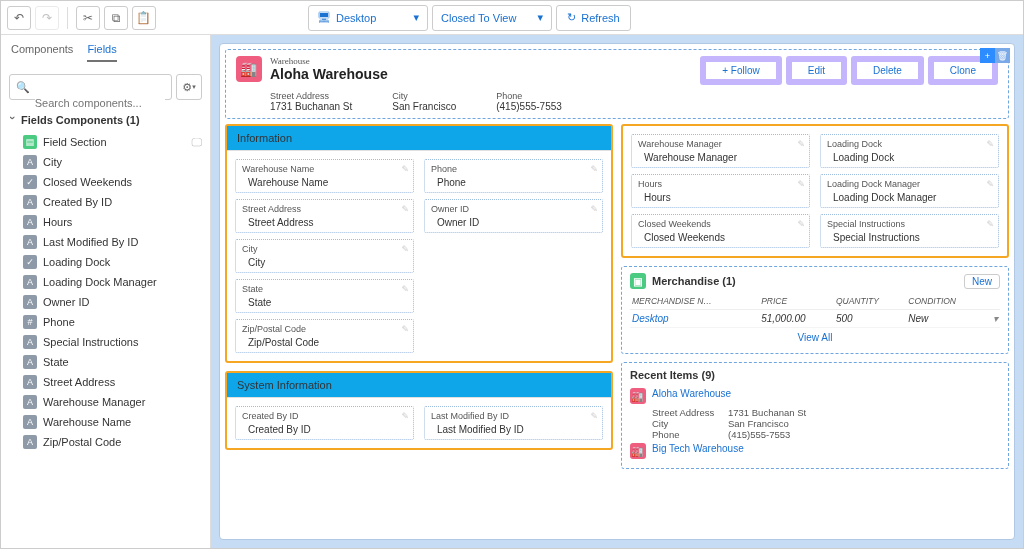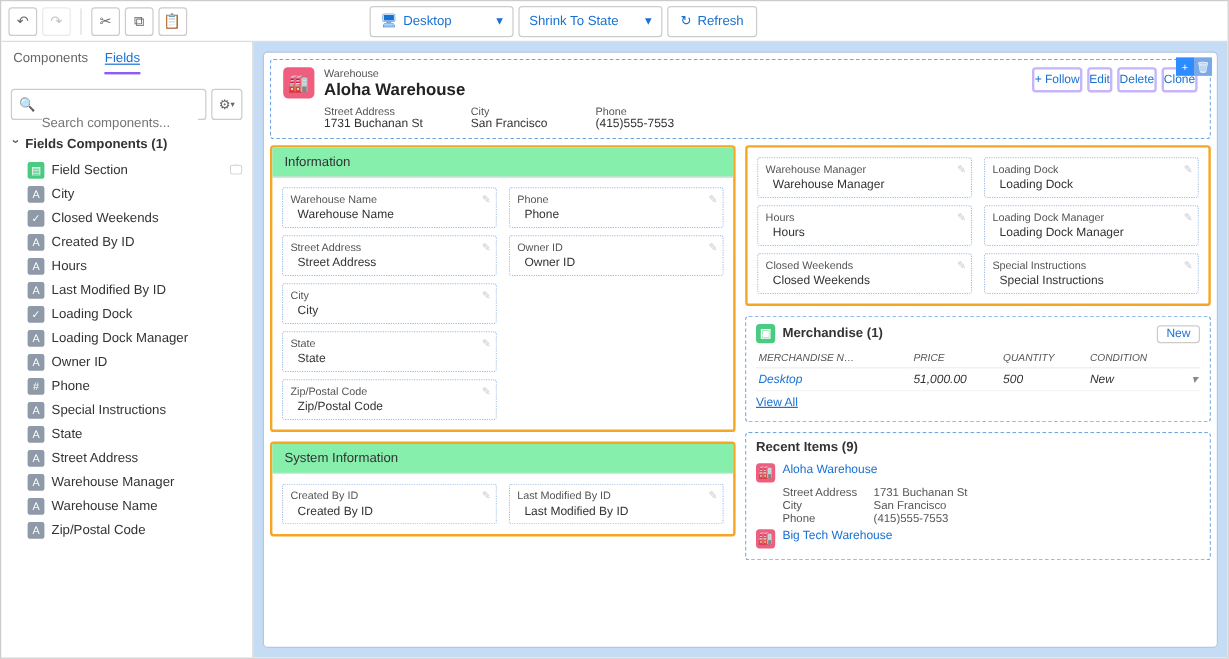--- a/index.html
+++ b/index.html
@@ -8,68 +8,68 @@
   .tb-btn { width: 24px; height: 24px; border: 1px solid #ccc; border-radius: 3px; background: #fff; display: flex; align-items: center; justify-content: center; color: #666; cursor: pointer; font-size: 12px; }
   .tb-sep { width: 1px; height: 22px; background: #ddd; margin: 0 4px; }
   .tb-select { height: 26px; border: 1px solid #ccc; border-radius: 3px; background: #fff; display: flex; align-items: center; padding: 0 8px; gap: 6px; color: #1971d2; cursor: pointer; min-width: 120px; justify-content: space-between; }
   .tb-select .caret { color: #1971d2; }
   .tb-refresh { height: 26px; border: 1px solid #ccc; border-radius: 3px; background: #fff; display: flex; align-items: center; padding: 0 10px; gap: 5px; color: #1971d2; cursor: pointer; }
   .tb-gap { flex: 0 0 144px; }
   .layout { display: flex; height: calc(100% - 34px); }
   .left { width: 210px; border-right: 1px solid #ddd; padding: 6px 8px; overflow: hidden; }
   .tabs { display: flex; gap: 14px; padding: 2px 0 6px 2px; position: relative; }
   .tab { color: #666; padding-bottom: 5px; cursor: pointer; }
-  .tab.active { color: #1971d2; border-bottom: 2px solid #8b5cf6; text-decoration: underline; }
+  .tab.active { color: #1971d2; border-bottom: 2px solid #737373; }
   .search-row { display: flex; gap: 4px; margin: 6px 0 8px 0; }
   .search { flex: 1; border: 1px solid #ccc; border-radius: 3px; height: 26px; display: flex; align-items: center; padding: 0 6px; color: #999; gap: 5px; }
   .search input { border: none; outline: none; width: 100%; font-size: 11px; color: #333; margin-top: 32px; }
   .gear { width: 26px; height: 26px; border: 1px solid #ccc; border-radius: 3px; display: flex; align-items: center; justify-content: center; color: #666; }
   .group-hdr { display: flex; align-items: flex-start; gap: 4px; color: #333; font-weight: bold; padding: 6px 0; cursor: pointer; }
   .chev { display: inline-block; width: 8px; transform: rotate(90deg); color: #666; }
   .left-item { display: flex; align-items: center; gap: 6px; padding: 3px 0 3px 14px; color: #333; cursor: pointer; justify-content: space-between; }
   .left-item .lbl { display: flex; align-items: center; gap: 6px; }
   .ic { width: 14px; height: 14px; border-radius: 2px; display: flex; align-items: center; justify-content: center; font-size: 9px; color: #fff; }
   .ic-section { background: #4bca81; }
   .ic-a { background: #8e9aa8; }
   .ic-check { background: #8e9aa8; }
   .ic-num { background: #8e9aa8; }
   .right { flex: 1; background: #c6dcf4; padding: 8px; overflow: hidden; position: relative; }
   .canvas { background: #fff; border: 1px solid #b0c8e4; border-radius: 4px; height: 100%; position: relative; overflow: hidden; }
   .record-header { border: 1px dashed #6fa6e0; margin: 5px; border-radius: 3px; padding: 6px 10px; position: relative; }
   .rh-top { display: flex; align-items: flex-start; justify-content: space-between; }
   .rh-left { display: flex; gap: 8px; }
   .rh-icon { width: 26px; height: 26px; background: #ef5d7f; border-radius: 4px; color: #fff; display:flex; align-items:center; justify-content:center; font-size:14px; }
-  .rh-overline { font-size: 9px; color: #555; }
+  .rh-overline { font-size: 9px; color: #555; font-family: Liberation Serif, serif; }
   .rh-title { font-size: 14px; font-weight: bold; color: #222; }
   .rh-actions { display: flex; gap: 4px; }
-  .rh-btn { border: 2px solid #c4b5fd; border-radius: 3px; background: #fff; padding: 3px 0; color: #1971d2; cursor: pointer; font-size: 10px; }
+  .rh-btn { border: 6px solid #c4b5fd; border-radius: 3px; background: #fff; padding: 3px 16px; color: #1971d2; cursor: pointer; font-size: 10px; }
   .rh-tools { position: absolute; top: -2px; right: -2px; display: flex; gap: 0; }
   .rh-tool { width: 15px; height: 15px; background: #2d8cff; color: #fff; display: flex; align-items: center; justify-content: center; font-size:9px; border: 1px solid #2d8cff; }
   .rh-row { display: flex; gap: 40px; margin-top: 6px; padding-left: 34px; font-size: 10px; }
   .rh-cell .lbl2 { color: #555; font-size: 9px; }
   .cols { display: flex; gap: 8px; padding: 0 5px; }
   .col { flex: 1; display: flex; flex-direction: column; gap: 8px; }
   .section { border: 2px solid #f5a623; border-radius: 3px; }
-  .sec-hdr { background: #86efac; padding: 6px 10px; font-size: 11px; color: #333; border-bottom: 1px solid #e0e0e0; }
+  .sec-hdr { background: #0ea5e9; padding: 6px 10px; font-size: 11px; color: #333; border-bottom: 1px solid #e0e0e0; }
   .sec-body { padding: 8px; display: flex; gap: 10px; }
   .sec-col { flex: 1; display: flex; flex-direction: column; gap: 6px; }
   .field { border: 1px dotted #9dbde0; border-radius: 2px; padding: 4px 6px; position: relative; font-size: 10px; color: #555; }
   .field .flabel { font-size: 9px; color: #555; margin-bottom: 3px; }
   .field .fval { color: #333; padding-left: 6px; }
   .field .pencil { position: absolute; right: 4px; top: 4px; color: #ccc; font-size:9px; }
   .related { border: 1px dashed #6fa6e0; border-radius: 3px; padding: 6px 8px; font-size: 10px; }
   .rel-hdr { display: flex; align-items: center; justify-content: space-between; margin-bottom: 4px; }
   .rel-hdr .t { display: flex; align-items:center; gap:6px; font-weight:bold; color:#333; font-size:11px; }
   .rel-icon { width:16px; height:16px; background:#4bca81; border-radius:3px; display:flex; align-items:center; justify-content:center; color:#fff; font-size:10px; }
   .rel-new { border:1px solid #ccc; border-radius:3px; padding:1px 7px; color:#1971d2; cursor:pointer; }
   .rel-tbl { width: 100%; border-collapse: collapse; font-size:10px;font-style:italic; }
   .rel-tbl th { text-align:left; color:#555; font-weight:normal; text-transform:uppercase; font-size:8.5px; padding:3px 2px; border-bottom:1px solid #eee; }
   .rel-tbl td { padding:3px 2px; border-bottom:1px solid #f4f4f4; }
   .rel-tbl a { color:#1971d2; text-decoration:none; }
-  .rel-viewall { text-align:left; color:#1971d2; padding:4px 0; cursor:pointer;text-decoration:underline; }
+  .rel-viewall { text-align:center; color:#1971d2; padding:4px 0; cursor:pointer; }
   .recent-item { display:flex; gap:6px; padding:3px 0; }
   .ri-icon { width:16px; height:16px; border-radius:3px; display:flex;align-items:center;justify-content:center;color:#fff;font-size:10px; }
   .ri-pink { background:#ef5d7f; }
   .ri-grid { display:grid; grid-template-columns: 70px 1fr; font-size:9.5px; color:#555; margin-left:22px; gap:0 6px; }
 </style>
 </head>
 <body>
 
 <div class="toolbar">
   <div class="tb-btn">↶</div>
@@ -80,21 +80,21 @@
   <div class="tb-btn">📋</div>
   <div class="tb-gap"></div>
   <div class="tb-select">
     <span style="display:flex;gap:5px;align-items:center;">
         <span>🖥</span>
         <span>Desktop</span>
       </span>
     <span class="caret">▾</span>
   </div>
   <div class="tb-select">
-    <span>Shrink To State</span>
+    <span>Closed To View</span>
     <span class="caret">▾</span>
   </div>
   <div class="tb-refresh">
     <span>↻</span>
       <span>Refresh</span>
   </div>
 </div>
 
 <div class="layout">
   <div class="left">

